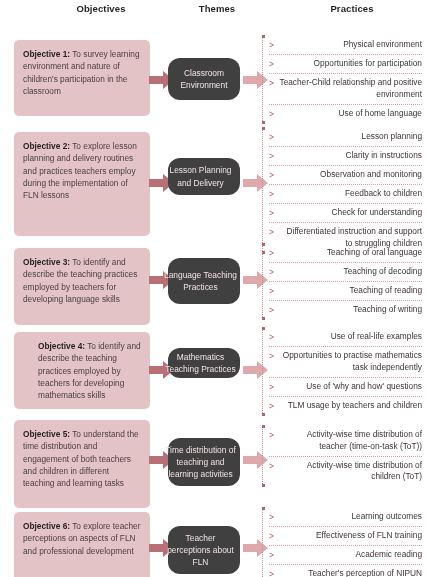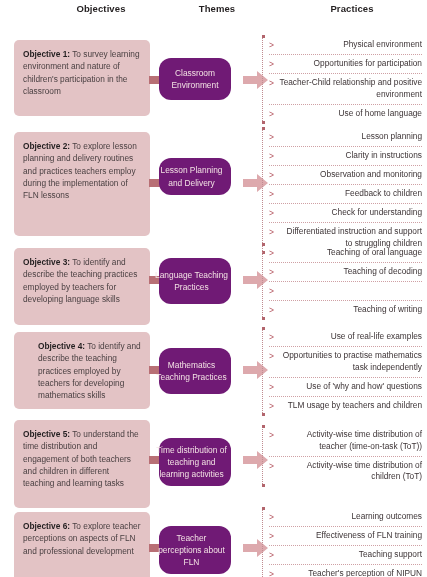--- a/index.html
+++ b/index.html
@@ -58,23 +58,23 @@
     width: 26px;
     height: 20px;
   }
   .arrow svg { display: block; width: 100%; height: 100%; }
   .arrow-in  { left: 149px; }
   .arrow-out { left: 243px; }
 
   
   .theme-box {
     position: absolute;
-    left: 159px;
+    left: 168px;
     width: 72px;
-    background: #701a75;
+    background: #404040;
     border-radius: 12px;
     color: #f3e2e4;
     font-size: 8.4px;
     line-height: 1.45;
     text-align: center;
     display: flex;
     align-items: center;
     justify-content: center;
     padding: 4px 2px;
   }
@@ -248,34 +248,35 @@
         <li class="prac-item">
           <span class="prac-chev">&gt;</span>
           <span class="prac-label">Teaching of oral language</span>
         </li>
         <li class="prac-item">
           <span class="prac-chev">&gt;</span>
           <span class="prac-label">Teaching of decoding</span>
         </li>
         <li class="prac-item">
           <span class="prac-chev">&gt;</span>
+          <span class="prac-label">Teaching of reading</span>
         </li>
         <li class="prac-item">
           <span class="prac-chev">&gt;</span>
           <span class="prac-label">Teaching of writing</span>
         </li>
       </ul>
     </div>
     <div class="objective-card" style="top: 314px; min-height: 77px; padding-left: 24px;"><span class="obj-label">Objective 4:</span><span class="obj-text"> To identify and describe the teaching practices employed by teachers for developing mathematics skills</span></div>
     <div class="arrow arrow-in" style="top: 342px;">
       <svg viewBox="0 0 26 20" preserveAspectRatio="none">
         <path d="M0,6 L14,6 L14,1 L25,10 L14,19 L14,14 L0,14 Z" fill="#b86f75"></path>
       </svg>
     </div>
-    <div class="theme-box overflow" style="top: 330px; height: 46px;">
+    <div class="theme-box overflow" style="top: 330px; height: 30px;">
       <span class="theme-text">Mathematics Teaching Practices</span>
     </div>
     <div class="arrow arrow-out" style="top: 342px;">
       <svg viewBox="0 0 26 20" preserveAspectRatio="none">
         <path d="M0,6 L14,6 L14,1 L25,10 L14,19 L14,14 L0,14 Z" fill="#dda9ad"></path>
       </svg>
     </div>
     <div class="practices" style="top: 310px;">
       <div class="prac-rail">
         <div class="prac-cap top"></div>
@@ -352,21 +353,21 @@
         <li class="prac-item">
           <span class="prac-chev">&gt;</span>
           <span class="prac-label">Learning outcomes</span>
         </li>
         <li class="prac-item">
           <span class="prac-chev">&gt;</span>
           <span class="prac-label">Effectiveness of FLN training</span>
         </li>
         <li class="prac-item">
           <span class="prac-chev">&gt;</span>
-          <span class="prac-label">Teaching support</span>
+          <span class="prac-label">Academic reading</span>
         </li>
         <li class="prac-item">
           <span class="prac-chev">&gt;</span>
           <span class="prac-label">Teacher's perception of NIPUN programme</span>
         </li>
       </ul>
     </div>
   </div>
 
 </body></html>

